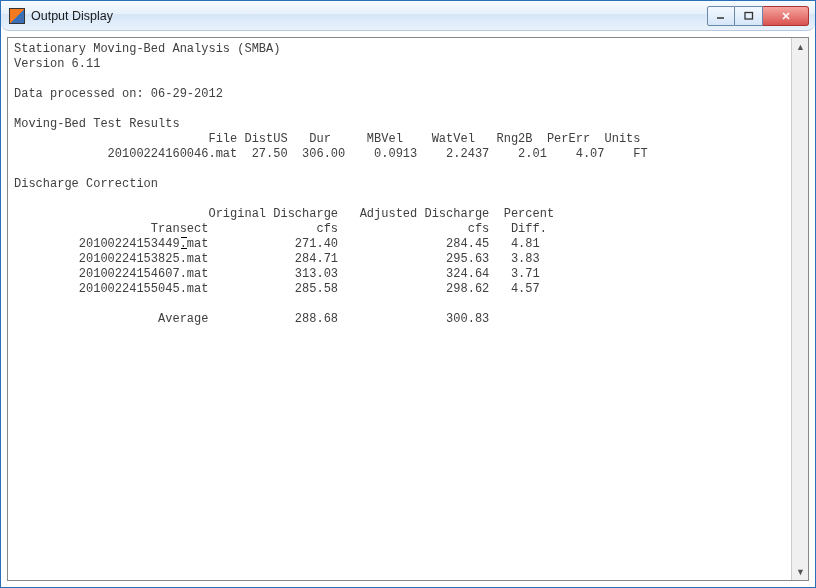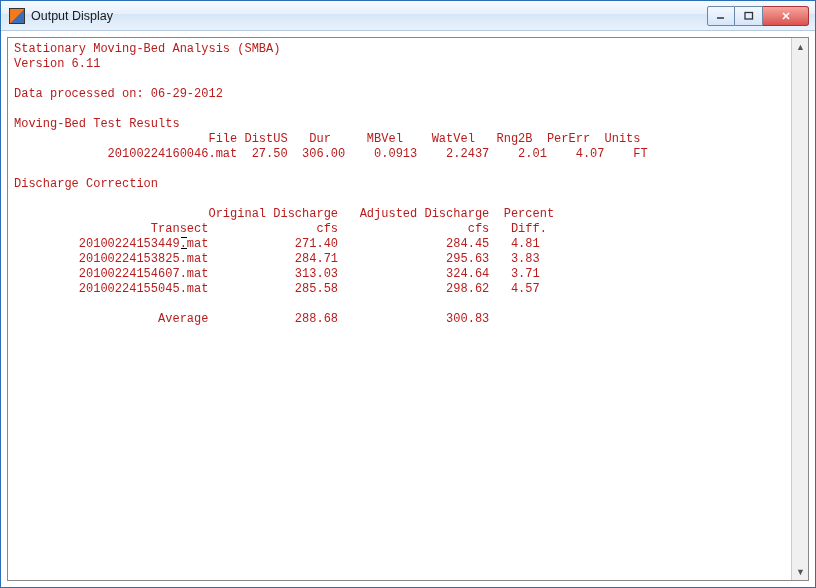--- a/index.html
+++ b/index.html
@@ -1,29 +1,29 @@
 <!DOCTYPE html>
 <html><head>
   <meta charset="utf-8">
   <style>
     * { margin:0; padding:0; box-sizing:border-box; }
     html,body { width:816px; height:588px; overflow:hidden; font-family:"Segoe UI",Tahoma,sans-serif; }
     .window { width:816px; height:588px; border:1px solid #2a6fb7; background:#fff; display:flex; flex-direction:column; }
-    .titlebar { height:30px; background:linear-gradient(#f7fbff,#e6f0fb 45%,#d6e6f7 46%,#e9f2fc); display:flex; align-items:center; border-bottom:1px solid #b7c9dc; }
+    .titlebar { height:30px; background:linear-gradient(#f7fbff,#e6f0fb 45%,#d6e6f7 46%,#e9f2fc); display:flex; align-items:center; border-bottom:1px solid #b7c9dc;border-radius:8px; }
     .titlebar .app-icon { width:16px; height:16px; margin:0 6px 0 8px; background:linear-gradient(135deg,#f47a20 0 50%,#3b6fb6 50% 100%); border:1px solid #333; }
     .titlebar .title { font-size:12.5px; color:#1a1a1a; flex:0 0 auto; }
     .titlebar .spacer { flex:1; }
     .winbtns { display:flex; height:20px; margin-right:6px; }
     .winbtn { width:28px; height:20px; border:1px solid #6a88aa; border-left:none; background:linear-gradient(#f3f8ff,#d6e6f8); display:flex; align-items:center; justify-content:center; font-size:10px; color:#333; }
     .winbtn:first-child { border-left:1px solid #6a88aa; border-top-left-radius:2px; border-bottom-left-radius:2px; }
     .winbtn.close { background:linear-gradient(#f6a6a0,#d9534f); color:#fff; width:46px; border-color:#a33; border-top-right-radius:3px; border-bottom-right-radius:3px; }
     .winbtn.close svg, .winbtn svg { width:10px; height:10px; }
     .client { flex:1; padding:6px; display:flex; }
     .textpane { flex:1; border:1px solid #888; background:#fff; position:relative; overflow:hidden; }
-    .content { position:absolute; left:0; top:0; right:17px; bottom:0; padding:4px 6px; font-family:"Courier New",monospace; font-size:12px; line-height:15px; color:#b91c1c; white-space:pre; }
+    .content { position:absolute; left:0; top:0; right:17px; bottom:0; padding:4px 6px; font-family:"Courier New",monospace; font-size:12px; line-height:15px; color:#404040; white-space:pre; }
     .scrollbar { position:absolute; top:0; right:0; bottom:0; width:17px; background:#f0f0f0; border-left:1px solid #ccc; }
     .sb-arrow { position:absolute; left:0; width:17px; height:17px; display:flex; align-items:center; justify-content:center; color:#555; font-size:9px; }
     .sb-arrow.up { top:0; }
     .sb-arrow.down { bottom:0; }
     .caret { display:inline-block; width:6px; border-bottom:1.4px solid #000; border-top:1.4px solid #000; height:12px; vertical-align:-2px; margin-left:-6px; }
   </style>
 </head>
 <body>
 
 <div class="window">

